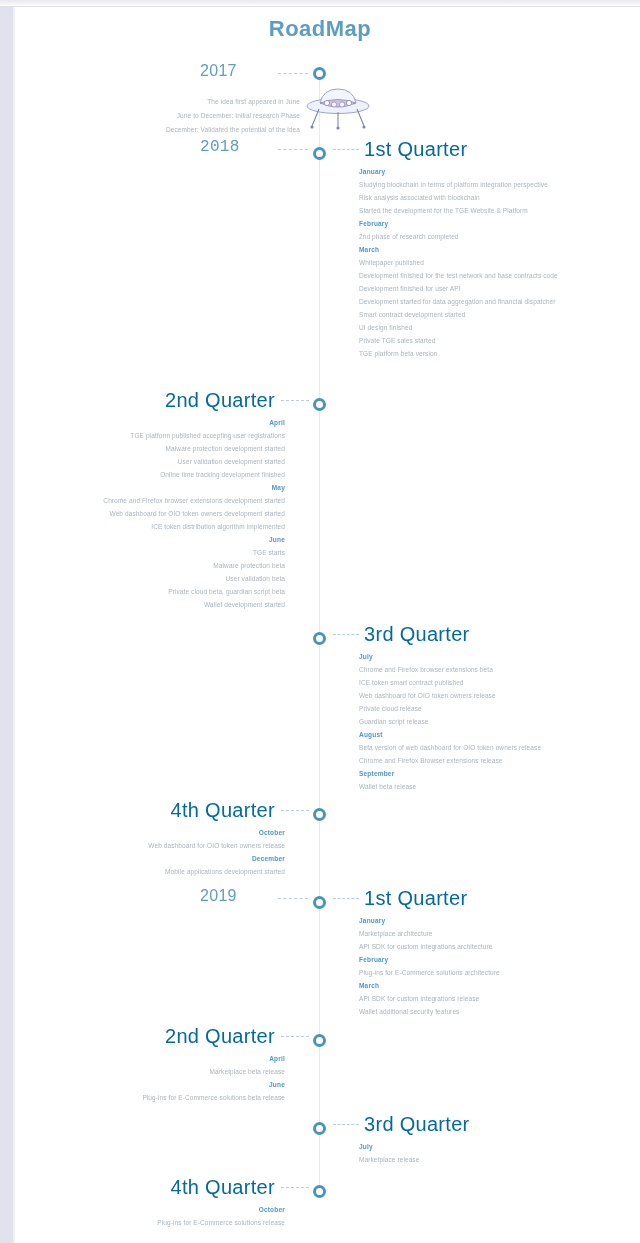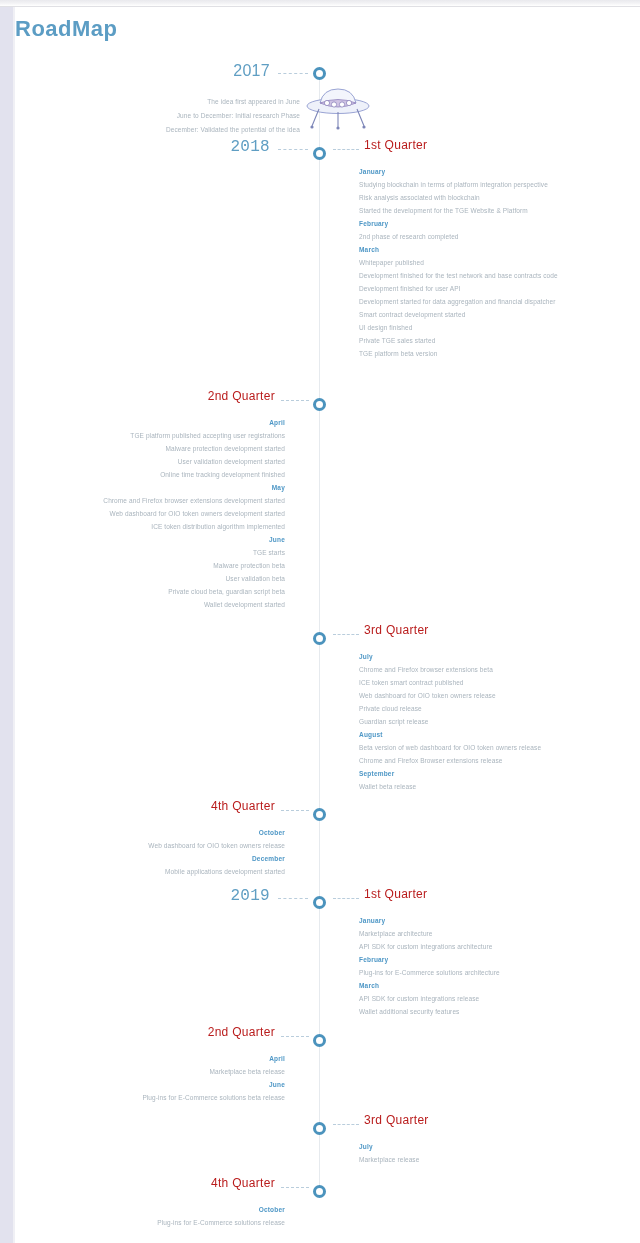--- a/index.html
+++ b/index.html
@@ -35,21 +35,21 @@
     position: absolute;
     top: 7px; left: 15px;
     width: 625px; height: 1236px;
     background: #ffffff;
   }
 
   
   #roadmap-title {
     position: absolute;
     top: 9px; left: 0; width: 610px;
-    text-align: left;
+    text-align: center;
     font-size: 22px;
     font-weight: bold;
     letter-spacing: 0.5px;
     color: #5c9dc4;
   }
 
   
   #timeline-line {
     position: absolute;
     left: 304px; top: 66px;
@@ -73,29 +73,28 @@
     border-top: 1px dashed #b9cddc;
     z-index: 2;
   }
 
   
   .year-label {
     position: absolute;
     font-size: 16px;
     color: #5f9ec3;
     letter-spacing: 0.3px;
-    text-align: right;
     width: 70px;
   }
 
   
   .quarter-title {
     position: absolute;
-    font-size: 12px;
-    color: #b91c1c;
+    font-size: 20px;
+    color: #0369a1;
     letter-spacing: 0.3px;
     white-space: nowrap;
   }
   .quarter-title.left-side { text-align: right; }
 
   
   .block { position: absolute; }
   .block.right { text-align: left; width: 250px; }
   .block.left  { text-align: right; width: 250px; }
 
@@ -233,21 +232,21 @@
     <div class="tl-dot" style="top: 801px;"></div>
     <div class="connector" style="left: 266px; width: 28px; top: 803px;"></div>
     <div class="quarter-title left-side" style="top: 792px; left: 55px; width: 205px;">4th Quarter</div>
     <div class="block left" style="top: 819px; left: 15px; width: 255px;">
       <div class="month">October</div>
       <div class="item">Web dashboard for OIO token owners release</div>
       <div class="month">December</div>
       <div class="item">Mobile applications development started</div>
     </div>
     <div class="tl-dot" style="top: 889px;"></div>
-    <div class="year-label" style="top: 880px; left: 185px; font-family: Liberation Mono, monospace;">2019</div>
+    <div class="year-label" style="top: 880px; left: 185px;">2019</div>
     <div class="connector" style="left: 263px; width: 30px; top: 891px;"></div>
     <div class="connector" style="left: 318px; width: 26px; top: 891px;"></div>
     <div class="quarter-title" style="top: 880px; left: 349px;">1st Quarter</div>
     <div class="block right" style="top: 907px; left: 344px; width: 250px;">
       <div class="month">January</div>
       <div class="item">Marketplace architecture</div>
       <div class="item">API SDK for custom integrations architecture</div>
       <div class="month">February</div>
       <div class="item">Plug-ins for E-Commerce solutions architecture</div>
       <div class="month">March</div>

